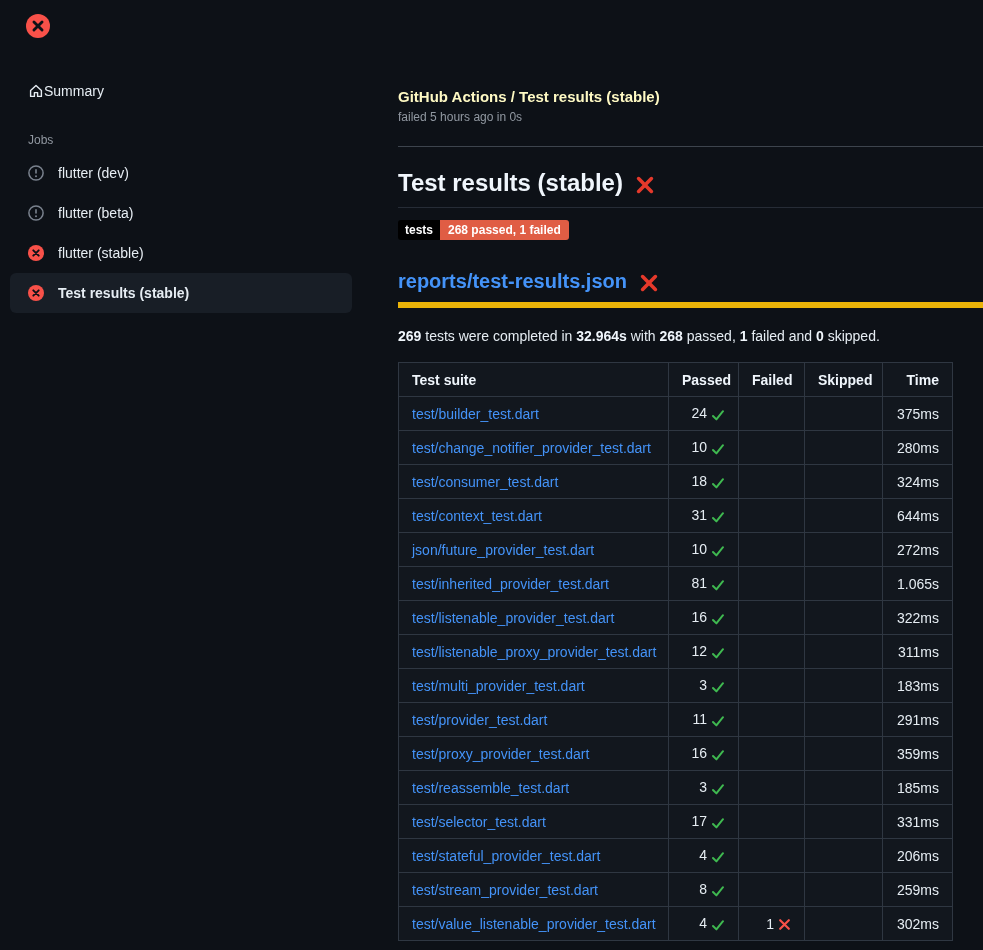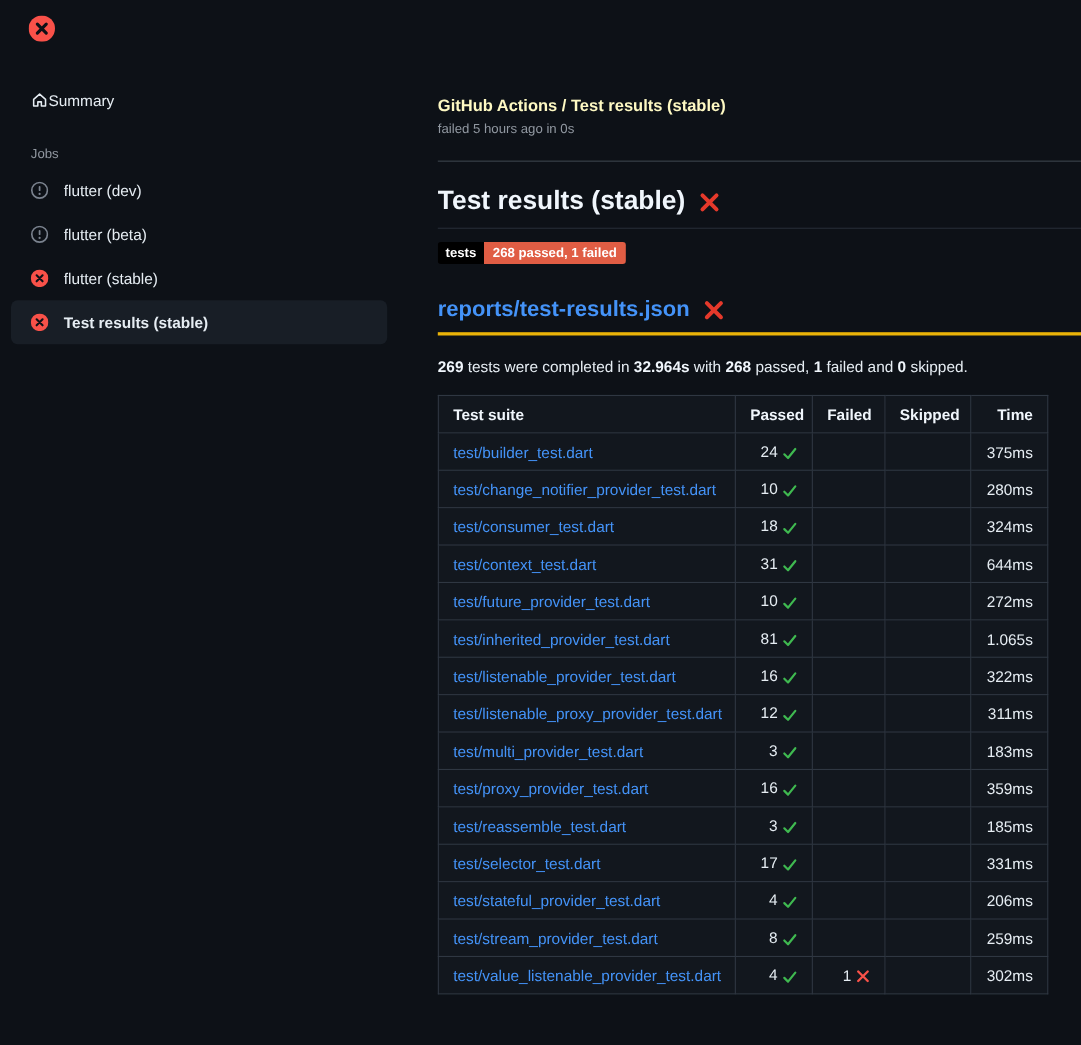--- a/index.html
+++ b/index.html
@@ -60,21 +60,21 @@
   .badge {
     display:inline-flex; margin-top:12px;
     font-size:12px; font-weight:600; line-height:14px;
     border-radius:3px; overflow:hidden; color:#ffffff;
   }
   .badge-label { background:#000000; padding:3px 7px; }
   .badge-value { background:#e05d44; padding:3px 8px; }
 
   .report-title {
     margin-top:26px; padding-bottom:6px;
-    border-bottom:3px solid #eab308;
+    border-bottom:6px solid #eab308;
     font-size:20px; font-weight:600; color:#4493f8;
     line-height:30px;
     display:flex; align-items:center; gap:12px;
   }
   .summary-line { margin-top:18px; line-height:20px; color:#e6edf3; }
   .summary-line strong { color:#f0f6fc; font-weight:700; }
 
   
   table.results {
     margin-top:16px;
@@ -225,21 +225,21 @@
           <tr>
             <td class="suite"><a href="#">test/context_test.dart</a></td>
             <td class="num"><span class="cnt">31</span><svg width="14" height="14" viewBox="0 0 14 14">
                 <path d="M2 8 L5.4 11.4 L12 3.2" fill="none" stroke="#3fb950" stroke-width="2" stroke-linecap="round" stroke-linejoin="round"></path>
               </svg></td>
             <td class="num"></td>
             <td class="num"></td>
             <td class="num">644ms</td>
           </tr>
           <tr>
-            <td class="suite"><a href="#">test/future_provider_test.dart</a></td>
+            <td class="suite"><a href="#">json/future_provider_test.dart</a></td>
             <td class="num"><span class="cnt">10</span><svg width="14" height="14" viewBox="0 0 14 14">
                 <path d="M2 8 L5.4 11.4 L12 3.2" fill="none" stroke="#3fb950" stroke-width="2" stroke-linecap="round" stroke-linejoin="round"></path>
               </svg></td>
             <td class="num"></td>
             <td class="num"></td>
             <td class="num">272ms</td>
           </tr>
           <tr>
             <td class="suite"><a href="#">test/inherited_provider_test.dart</a></td>
             <td class="num"><span class="cnt">81</span><svg width="14" height="14" viewBox="0 0 14 14">
@@ -268,20 +268,29 @@
             <td class="num">311ms</td>
           </tr>
           <tr>
             <td class="suite"><a href="#">test/multi_provider_test.dart</a></td>
             <td class="num"><span class="cnt">3</span><svg width="14" height="14" viewBox="0 0 14 14">
                 <path d="M2 8 L5.4 11.4 L12 3.2" fill="none" stroke="#3fb950" stroke-width="2" stroke-linecap="round" stroke-linejoin="round"></path>
               </svg></td>
             <td class="num"></td>
             <td class="num"></td>
             <td class="num">183ms</td>
+          </tr>
+          <tr>
+            <td class="suite"><a href="#">test/provider_test.dart</a></td>
+            <td class="num"><span class="cnt">11</span><svg width="14" height="14" viewBox="0 0 14 14">
+                <path d="M2 8 L5.4 11.4 L12 3.2" fill="none" stroke="#3fb950" stroke-width="2" stroke-linecap="round" stroke-linejoin="round"></path>
+              </svg></td>
+            <td class="num"></td>
+            <td class="num"></td>
+            <td class="num">291ms</td>
           </tr>
           <tr>
             <td class="suite"><a href="#">test/proxy_provider_test.dart</a></td>
             <td class="num"><span class="cnt">16</span><svg width="14" height="14" viewBox="0 0 14 14">
                 <path d="M2 8 L5.4 11.4 L12 3.2" fill="none" stroke="#3fb950" stroke-width="2" stroke-linecap="round" stroke-linejoin="round"></path>
               </svg></td>
             <td class="num"></td>
             <td class="num"></td>
             <td class="num">359ms</td>
           </tr>

